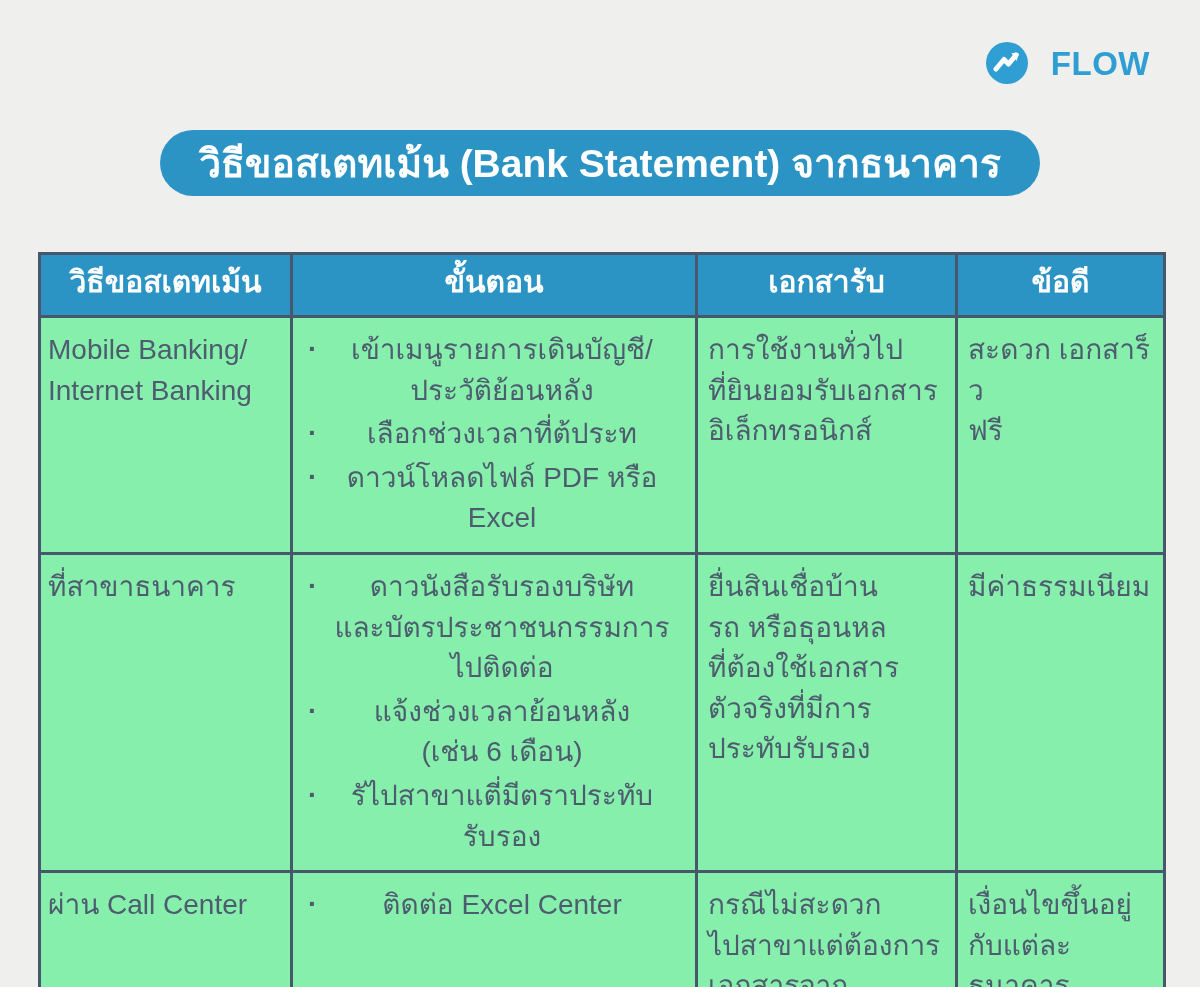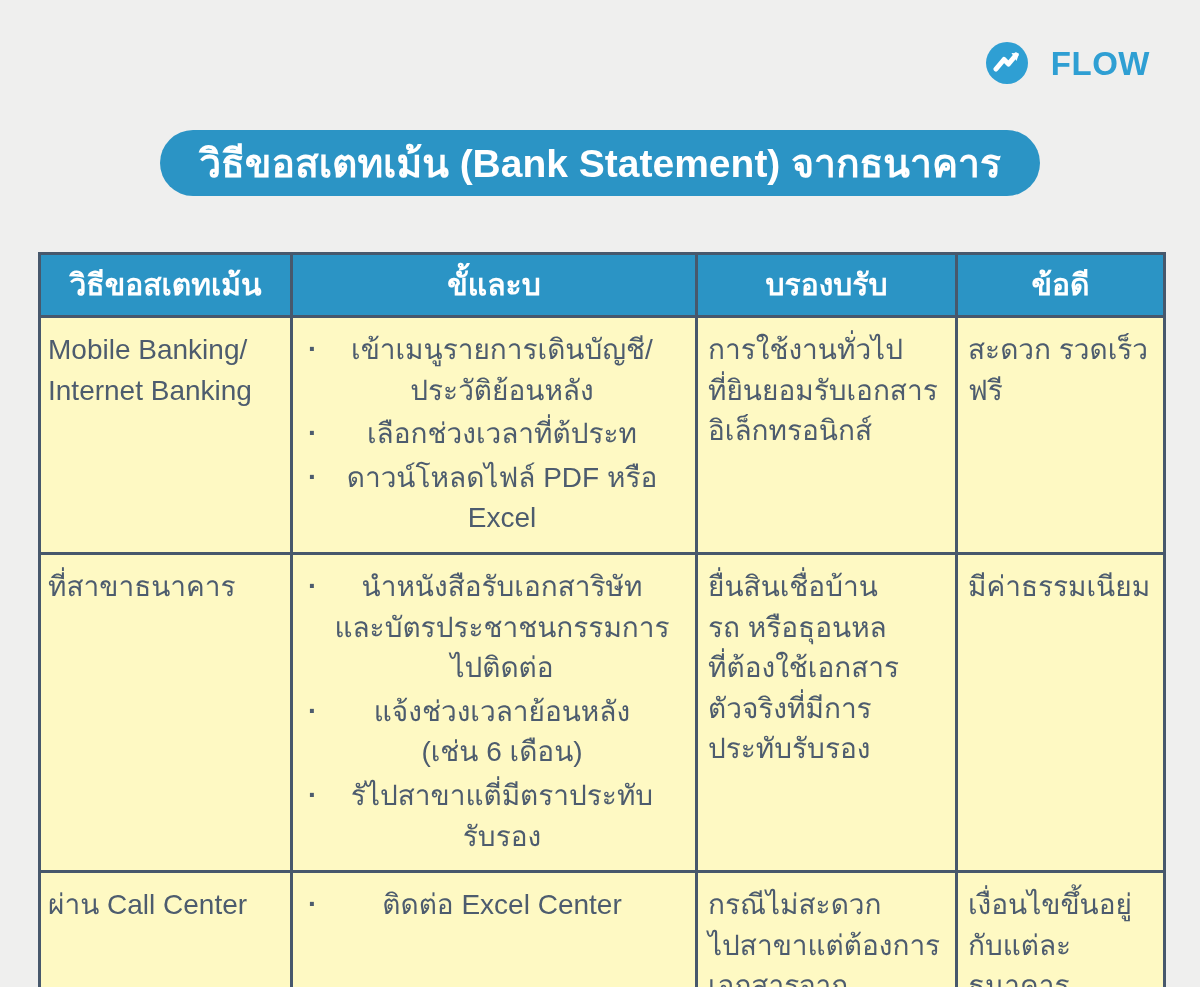--- a/index.html
+++ b/index.html
@@ -46,31 +46,31 @@
     width:1125px;
     border-collapse:collapse;
     table-layout:fixed;
   }
   table.stmt th, table.stmt td{
     border:3px solid #47586c;
     vertical-align:top;
     font-size:28px;
     line-height:1.45;
   }
-  table.stmt thead tr{height:63px;}
+  table.stmt thead tr{height:63px;font-family:Liberation Mono, monospace;}
   table.stmt th{
     background:#2b94c5;
     color:#ffffff;
     font-weight:700;
     font-size:30px;
     text-align:center;
     vertical-align:middle;
     padding:4px 6px;
   }
-  td{padding:12px 10px 10px 10px;background:#fef9c3;}
+  td{padding:12px 10px 10px 10px;background:#86efac;}
   td.method{white-space:pre-line;padding-left:7px;padding-right:4px;}
   td.suitable, td.advantage{white-space:pre-line;}
   tr.r1{height:179px;}
   tr.r2{height:258px;}
   tr.r3{height:185px;}
 
   ul.steps{
     list-style:none;margin:0;padding:0 4px 0 4px;
   }
   ul.steps li{
@@ -109,48 +109,48 @@
   <table class="stmt">
     <colgroup>
       <col style="width:252px">
         <col style="width:405px">
         <col style="width:260px">
         <col style="width:208px">
     </colgroup>
     <thead>
       <tr>
         <th>วิธีขอสเตทเม้น</th>
-        <th>ขั้และบ</th>
-        <th>บรองบรับ</th>
+        <th>ขั้นตอน</th>
+        <th>เอกสารับ</th>
         <th>ข้อดี</th>
       </tr>
     </thead>
     <tbody>
       <tr class="r1">
         <td class="method">Mobile Banking/
 Internet Banking</td>
         <td>
           <ul class="steps">
             <li>เข้าเมนูรายการเดินบัญชี/
 ประวัติย้อนหลัง</li>
             <li>เลือกช่วงเวลาที่ต้ประท</li>
             <li>ดาวน์โหลดไฟล์ PDF หรือ Excel</li>
           </ul>
         </td>
         <td class="suitable">การใช้งานทั่วไป
 ที่ยินยอมรับเอกสาร
 อิเล็กทรอนิกส์</td>
-        <td class="advantage">สะดวก รวดเร็ว
+        <td class="advantage">สะดวก เอกสาร็ว
 ฟรี</td>
       </tr>
       <tr class="r2">
         <td class="method">ที่สาขาธนาคาร</td>
         <td>
           <ul class="steps">
-            <li>นำหนังสือรับเอกสาริษัท
+            <li>ดาวนังสือรับรองบริษัท
 และบัตรประชาชนกรรมการ
 ไปติดต่อ</li>
             <li>แจ้งช่วงเวลาย้อนหลัง
 (เช่น 6 เดือน)</li>
             <li>รัไปสาขาแตี่มีตราประทับรับรอง</li>
           </ul>
         </td>
         <td class="suitable">ยื่นสินเชื่อบ้าน
 รถ หรือธุอนหล
 ที่ต้องใช้เอกสาร

